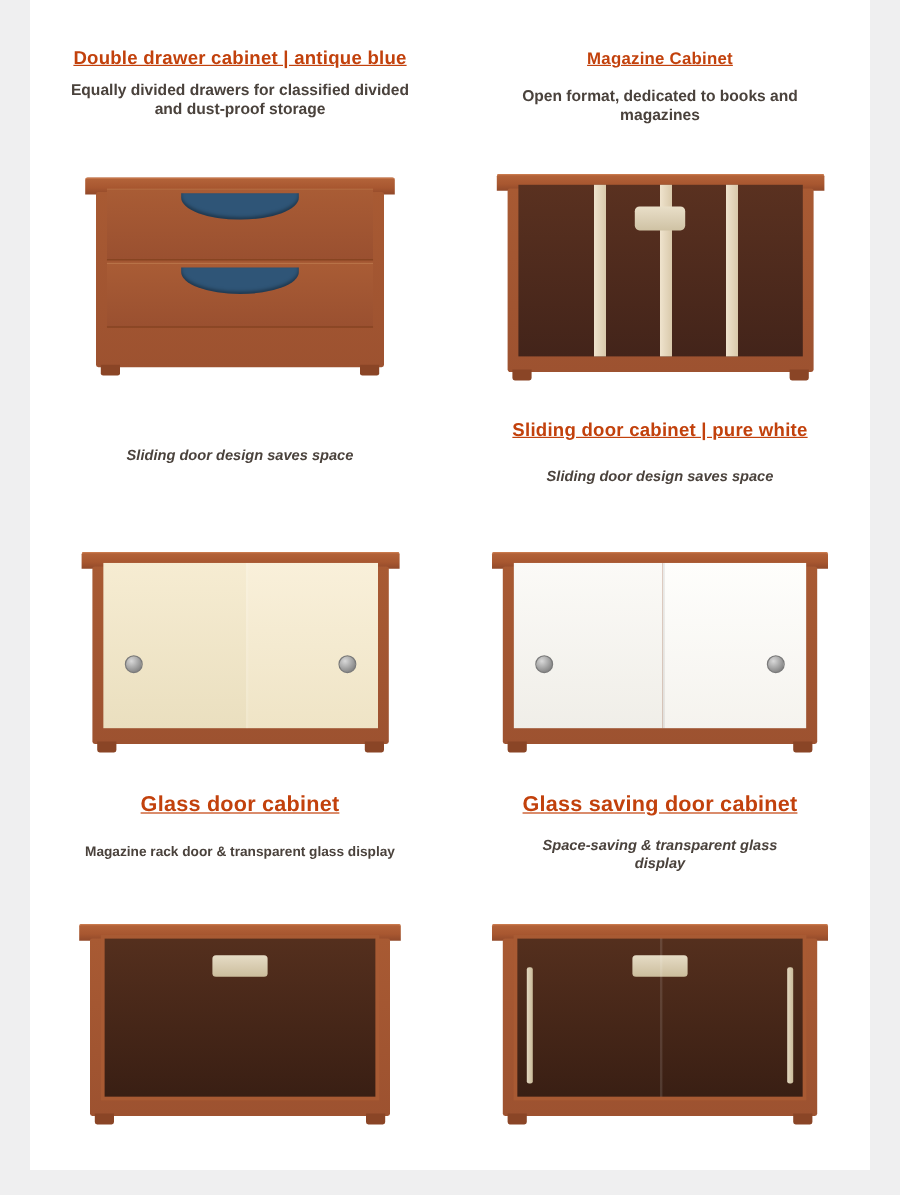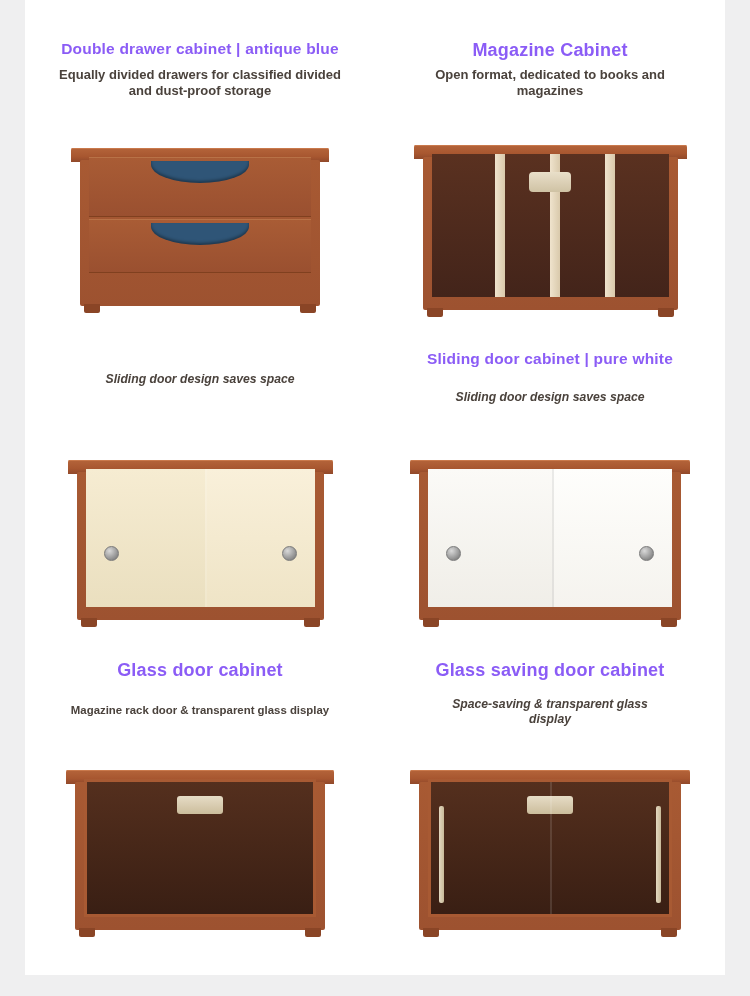--- a/index.html
+++ b/index.html
@@ -31,36 +31,37 @@
   }
   .cell {
     width: 350px;
     height: 310px;
     position: relative;
     box-sizing: border-box;
   }
   .title {
     text-align: center;
     font-weight: bold;
-    color: #8b5cf6;
+    color: #c2410c;
     letter-spacing: .2px;
     padding: 0 12px;
     box-sizing: border-box;
+    text-decoration: underline;
   }
   .subtitle {
     text-align: center;
     font-weight: bold;
     color: #4a423c;
     padding: 0 30px;
     box-sizing: border-box;
     line-height: 1.25;
     margin-top: 9px;
   }
   .t-16 { font-size: 15.5px; }
-  .t-19 { font-size: 18px; }
+  .t-19 { font-size: 14px; }
   .t-18 { font-size: 18px; }
   .s-13 { font-size: 13px; }
   .s-12 { font-size: 12.2px; font-style: italic; }
   .s-11 { font-size: 11.4px; }
 
   .art {
     position: absolute;
     left: 0;
     right: 0;
     display: flex;
@@ -219,21 +220,21 @@
             </div>
           </div>
           <div class="foot l"></div>
           <div class="foot r"></div>
         </div>
       </div>
     </div>
 
     <div class="cell">
       <div class="title t-19">Magazine Cabinet</div>
-      <div class="subtitle s-13" style="margin-top:6px;">Open format, dedicated to books and magazines</div>
+      <div class="subtitle s-13" style="margin-top:16px;">Open format, dedicated to books and magazines</div>
       <div class="art" style="top:105px;">
         <div class="cab" style="width:255px;height:165px;">
           <div class="topboard"></div>
           <div class="frame"></div>
           <div class="mag-inner">
             <div class="mag-div" style="left:27%;"></div>
             <div class="mag-div" style="left:50%;"></div>
             <div class="mag-div" style="left:73%;"></div>
             <div class="mag-handle"></div>
           </div>

